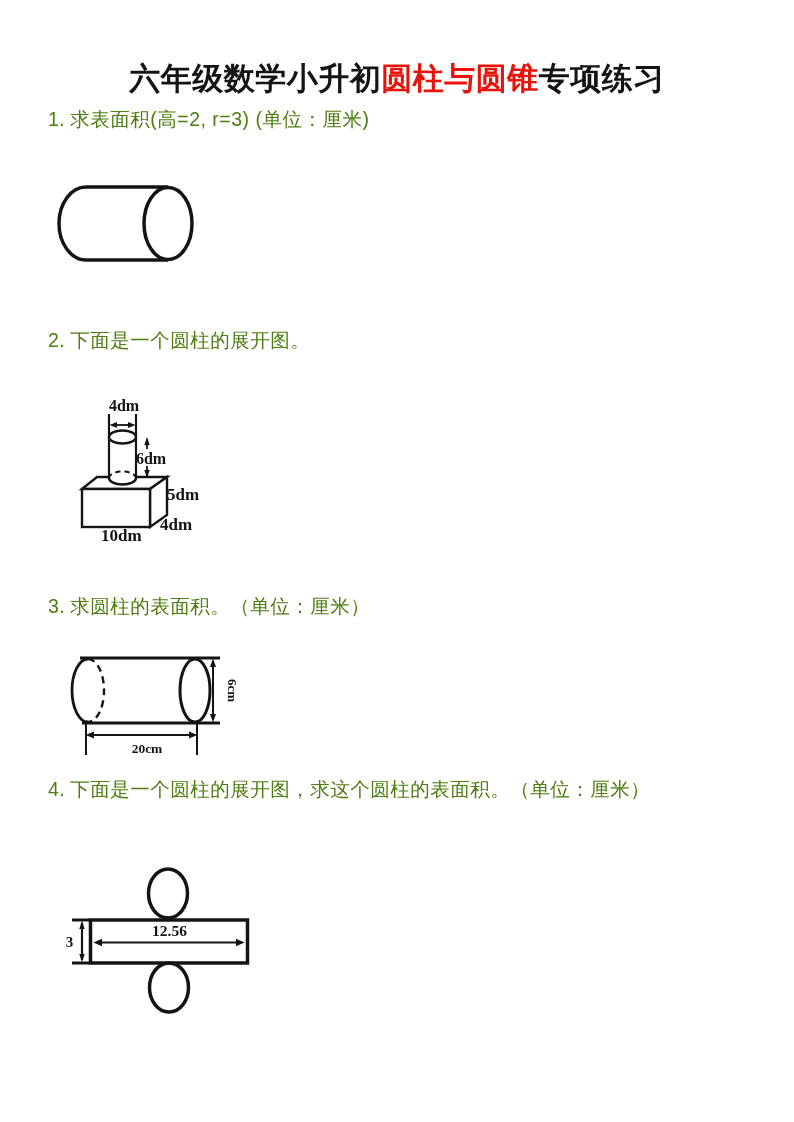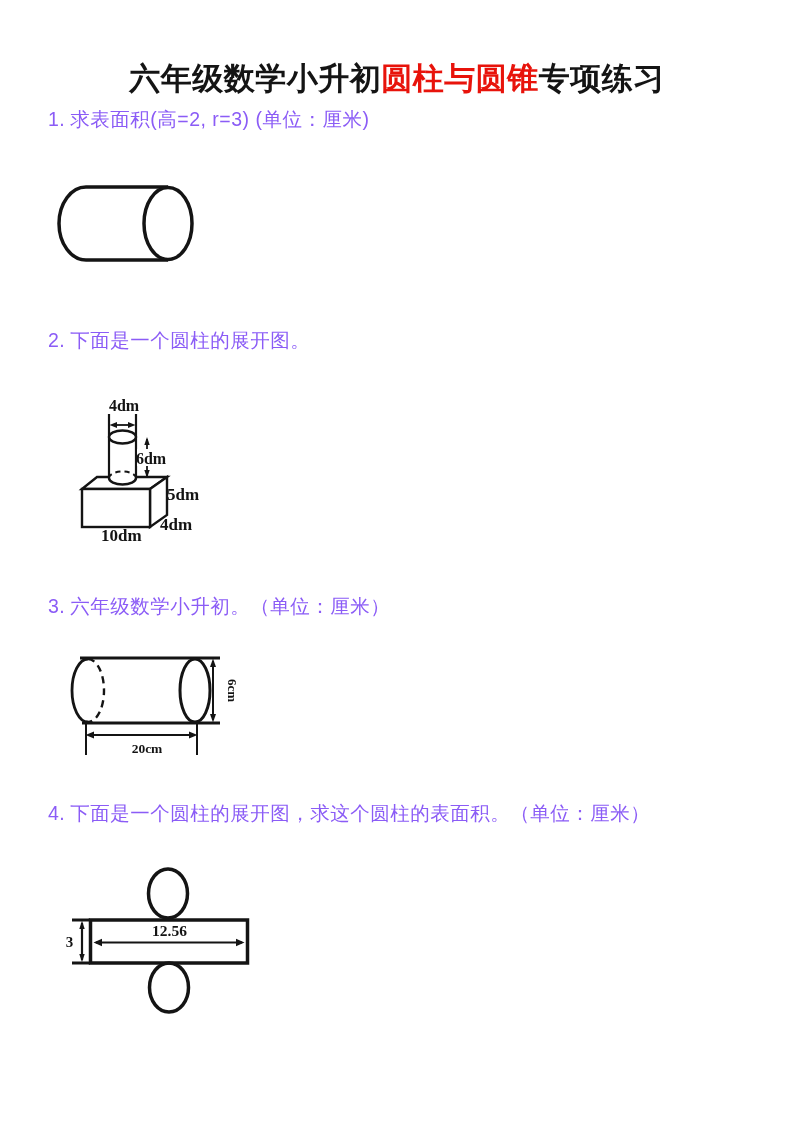--- a/index.html
+++ b/index.html
@@ -6,21 +6,21 @@
   html, body { background: #ffffff; }
   body { width: 794px; height: 1122px; position: relative; overflow: hidden;
          font-family: "Liberation Sans", "DejaVu Sans", sans-serif; color: #111; }
   .page { position: absolute; inset: 0; background: #fff; }
 
   .title { position: absolute; top: 58px; left: 0; width: 794px;
            text-align: center; font-size: 31px; font-weight: 900;
            letter-spacing: 0.5px; color: #141414;
            font-family: "Liberation Sans", "DejaVu Sans", sans-serif; }
 
-  .ptext { position: absolute; left: 48px; font-size: 19.5px; color: #8b5cf6;
+  .ptext { position: absolute; left: 48px; font-size: 19.5px; color: #4d7c0f;
            font-weight: 400; white-space: nowrap; letter-spacing: 0.5px; }
   .pnum  { margin-right: 5px; }
 
   .fig { position: absolute; }
   .fig text { font-family: "Liberation Serif", "DejaVu Serif", serif;
               font-weight: bold; fill: #141414; }
 
   svg .ln   { stroke: #141414; fill: none; }
   svg .fill { fill: #ffffff; }
   svg .tri  { fill: #141414; stroke: none; }
@@ -71,21 +71,21 @@
       <polygon class="tri" points="87,44 84.3,52 89.7,52"></polygon>
       <polygon class="tri" points="87,85 84.3,77 89.7,77"></polygon>
       <rect x="77" y="56" width="29" height="17" fill="#fff"></rect>
       <text x="91" y="71" font-size="16" text-anchor="middle">6dm</text>
     </g>
     <text x="107" y="107" font-size="17">5dm</text>
     <text x="100" y="137" font-size="17">4dm</text>
     <text x="41" y="148" font-size="17">10dm</text>
   </svg>
 
-  <p class="ptext" style="top:593px"><span class="pnum">3.</span><span>六年级数学小升初。（单位：厘米）</span></p>
+  <p class="ptext" style="top:593px"><span class="pnum">3.</span><span>求圆柱的表面积。（单位：厘米）</span></p>
 
   <svg class="fig" style="left:55px; top:645px" width="195" height="115" viewBox="0 0 195 115">
     <g>
       <path class="ln" stroke-width="3" d="M25 13 L165 13 M27 78 L165 78"></path>
       <path class="ln" stroke-width="2.8" d="M33 14 A16 31.5 0 0 0 33 77"></path>
       <path class="ln" stroke-width="2.4" stroke-dasharray="7 5" d="M33 14 A16 31.5 0 0 1 33 77"></path>
       <ellipse class="ln fill" stroke-width="3" cx="140" cy="45.5" rx="15" ry="31.5"></ellipse>
     </g>
     <g>
       <path class="ln" stroke-width="2" d="M158 16 L158 75"></path>
@@ -95,21 +95,21 @@
     </g>
     <g>
       <path class="ln" stroke-width="2" d="M31 78 L31 110 M142 78 L142 110"></path>
       <path class="ln" stroke-width="2" d="M33 90 L140 90"></path>
       <polygon class="tri" points="30.5,90 39,86.5 39,93.5"></polygon>
       <polygon class="tri" points="142.5,90 134,86.5 134,93.5"></polygon>
       <text x="92" y="108" font-size="13.5" text-anchor="middle">20cm</text>
     </g>
   </svg>
 
-  <p class="ptext" style="top:800px"><span class="pnum">4.</span><span>下面是一个圆柱的展开图，求这个圆柱的表面积。（单位：厘米）</span></p>
+  <p class="ptext" style="top:776px"><span class="pnum">4.</span><span>下面是一个圆柱的展开图，求这个圆柱的表面积。（单位：厘米）</span></p>
 
   <svg class="fig" style="left:55px; top:865px" width="210" height="150" viewBox="0 0 210 150">
     <ellipse class="ln" stroke-width="3.5" cx="113" cy="28.5" rx="19.5" ry="24.5"></ellipse>
     <ellipse class="ln" stroke-width="3.5" cx="114" cy="122.5" rx="19.5" ry="24.5"></ellipse>
     <rect class="ln" stroke-width="3.5" x="35.5" y="55" width="157" height="43"></rect>
     <path class="ln" stroke-width="3" d="M17 55 L35 55 M17 98 L35 98"></path>
     <g>
       <path class="ln" stroke-width="2.2" d="M27 58 L27 95"></path>
       <polygon class="tri" points="27,55.8 24.3,64 29.7,64"></polygon>
       <polygon class="tri" points="27,97.2 24.3,89 29.7,89"></polygon>

